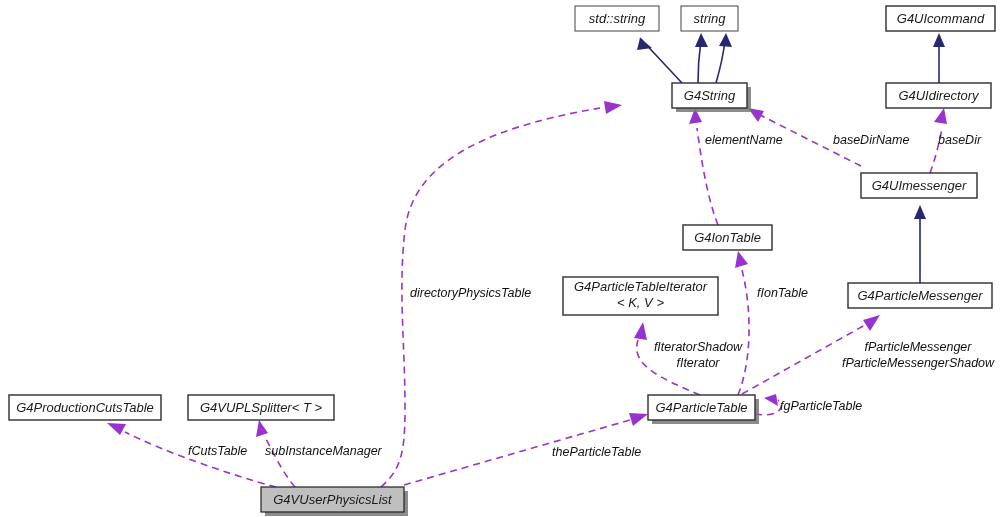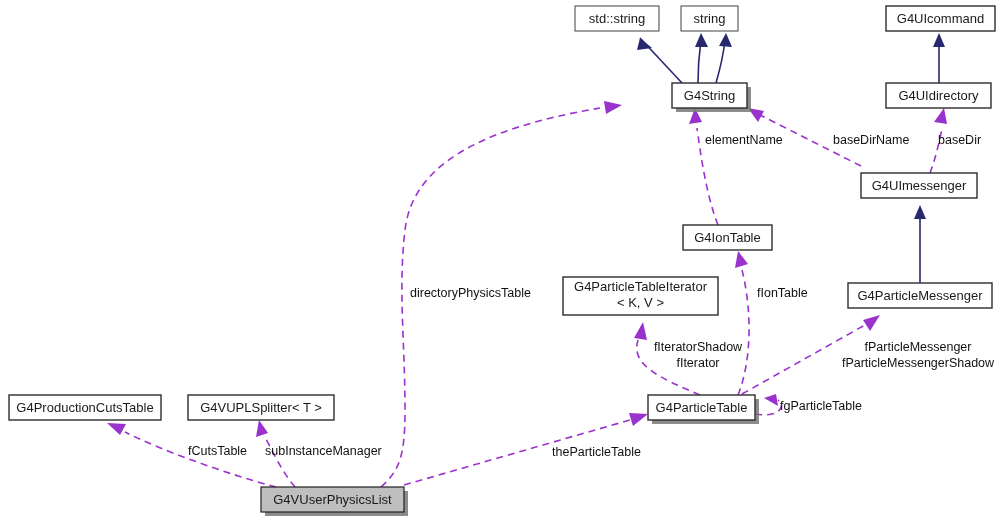--- a/index.html
+++ b/index.html
@@ -10,20 +10,21 @@
   body {
     width: 1003px;
     height: 517px;
     font-family: "Liberation Sans", sans-serif;
     overflow: hidden;
   }
   #diagram-root {
     position: relative;
     width: 1003px;
     height: 517px;
+    font-style: italic;
   }
   svg#graph {
     position: absolute;
     top: 0;
     left: 0;
     width: 1003px;
     height: 517px;
     display: block;
   }
   .node-box {

